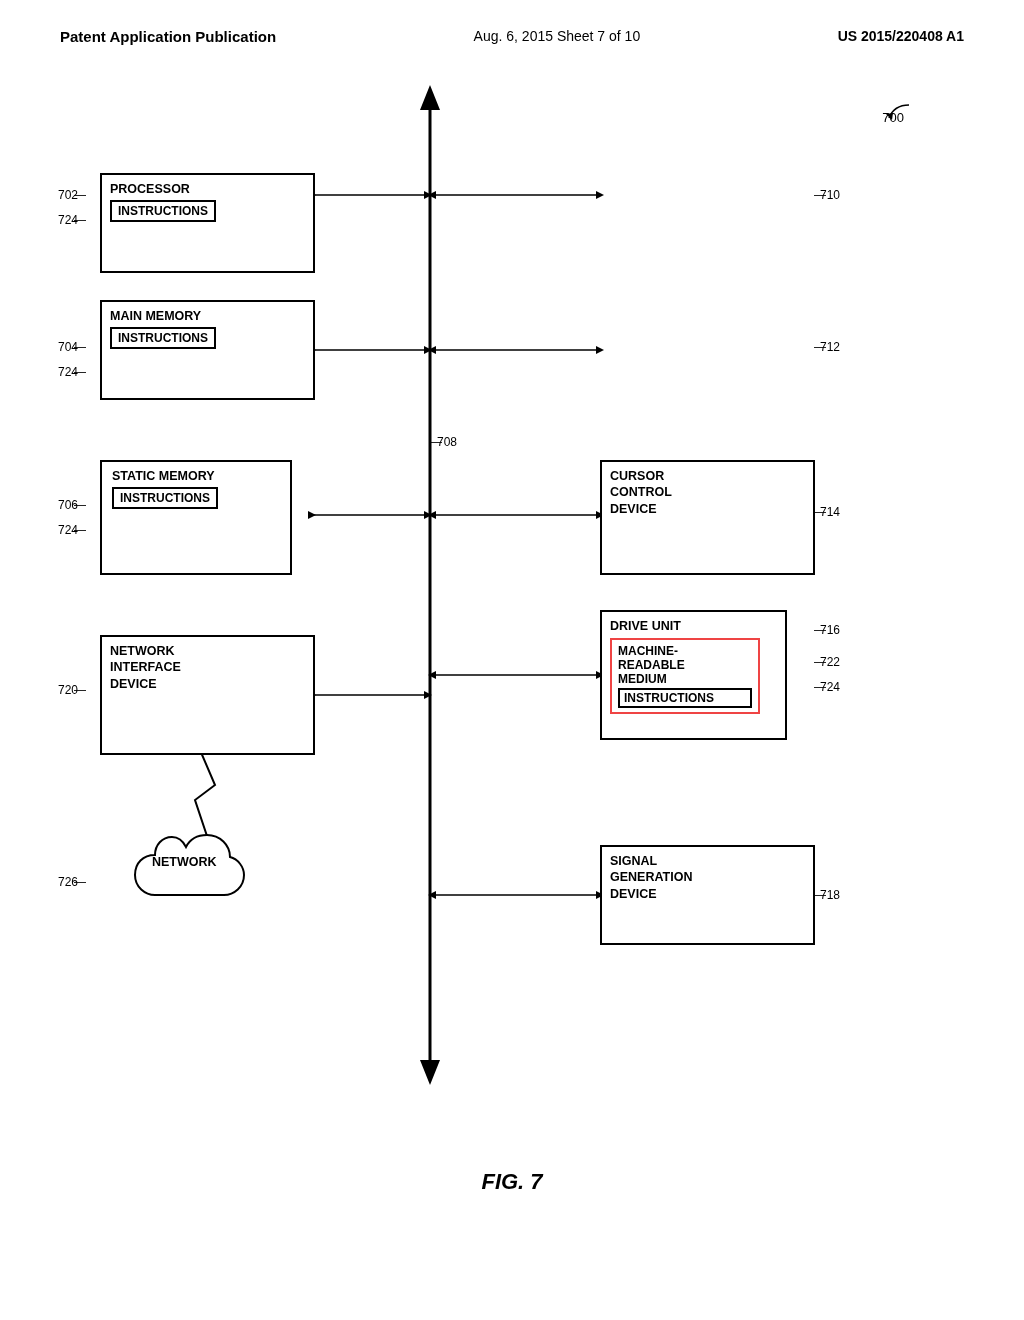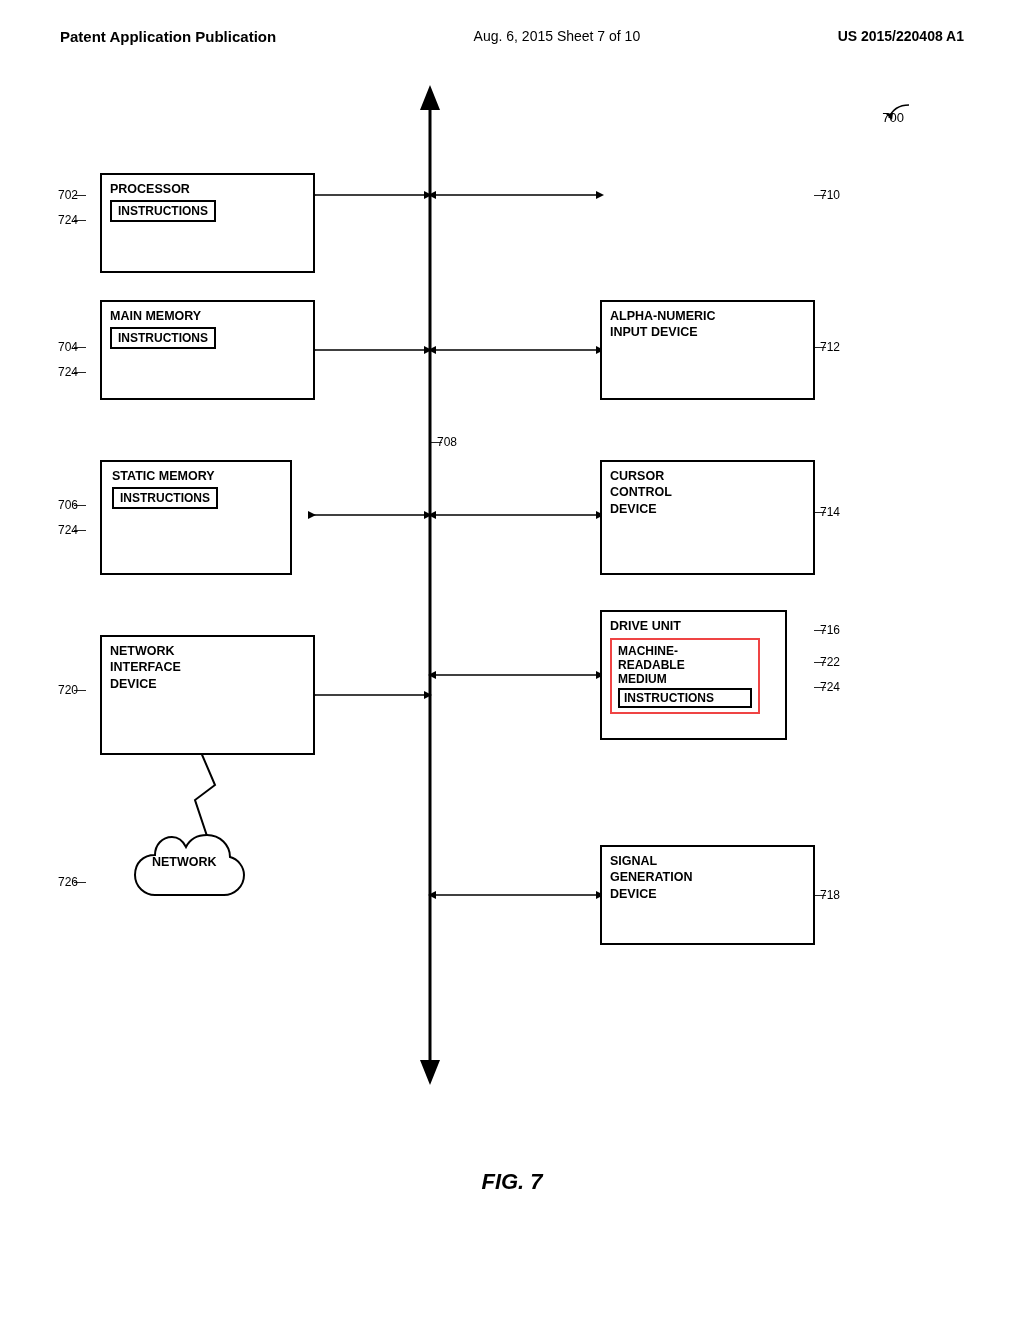--- a/index.html
+++ b/index.html
@@ -189,24 +189,20 @@
     <div class="box-title">MAIN MEMORY</div>
     <div class="box-inner">INSTRUCTIONS</div>
   </div>
 
   <div class="ref" style="left:58px; top:285px;">704</div>
   <div style="position:absolute;left:74px;top:285px;font-size:12px;">—</div>
 
   <div class="ref" style="left:58px; top:310px;">724</div>
   <div style="position:absolute;left:74px;top:310px;font-size:12px;">—</div>
 
-  <div class="box" style="left:600px; top:245px; width:215px; height:100px;">
-    <div class="box-title" style="white-space:pre-line;">ALPHA-NUMERIC
-INPUT DEVICE</div>
-  </div>
 
   <div class="ref" style="left:820px; top:285px;">712</div>
   <div style="position:absolute;left:814px;top:285px;font-size:12px;">—</div>
 
   <div class="ref" style="left:437px; top:380px;">708</div>
   <div style="position:absolute;left:430px;top:380px;font-size:12px;">—</div>
 
   <div class="box" style="left:100px; top:405px; width:192px; height:115px;padding-left:10px;">
     <div class="box-title">STATIC MEMORY</div>
     <div class="box-inner">INSTRUCTIONS</div>

